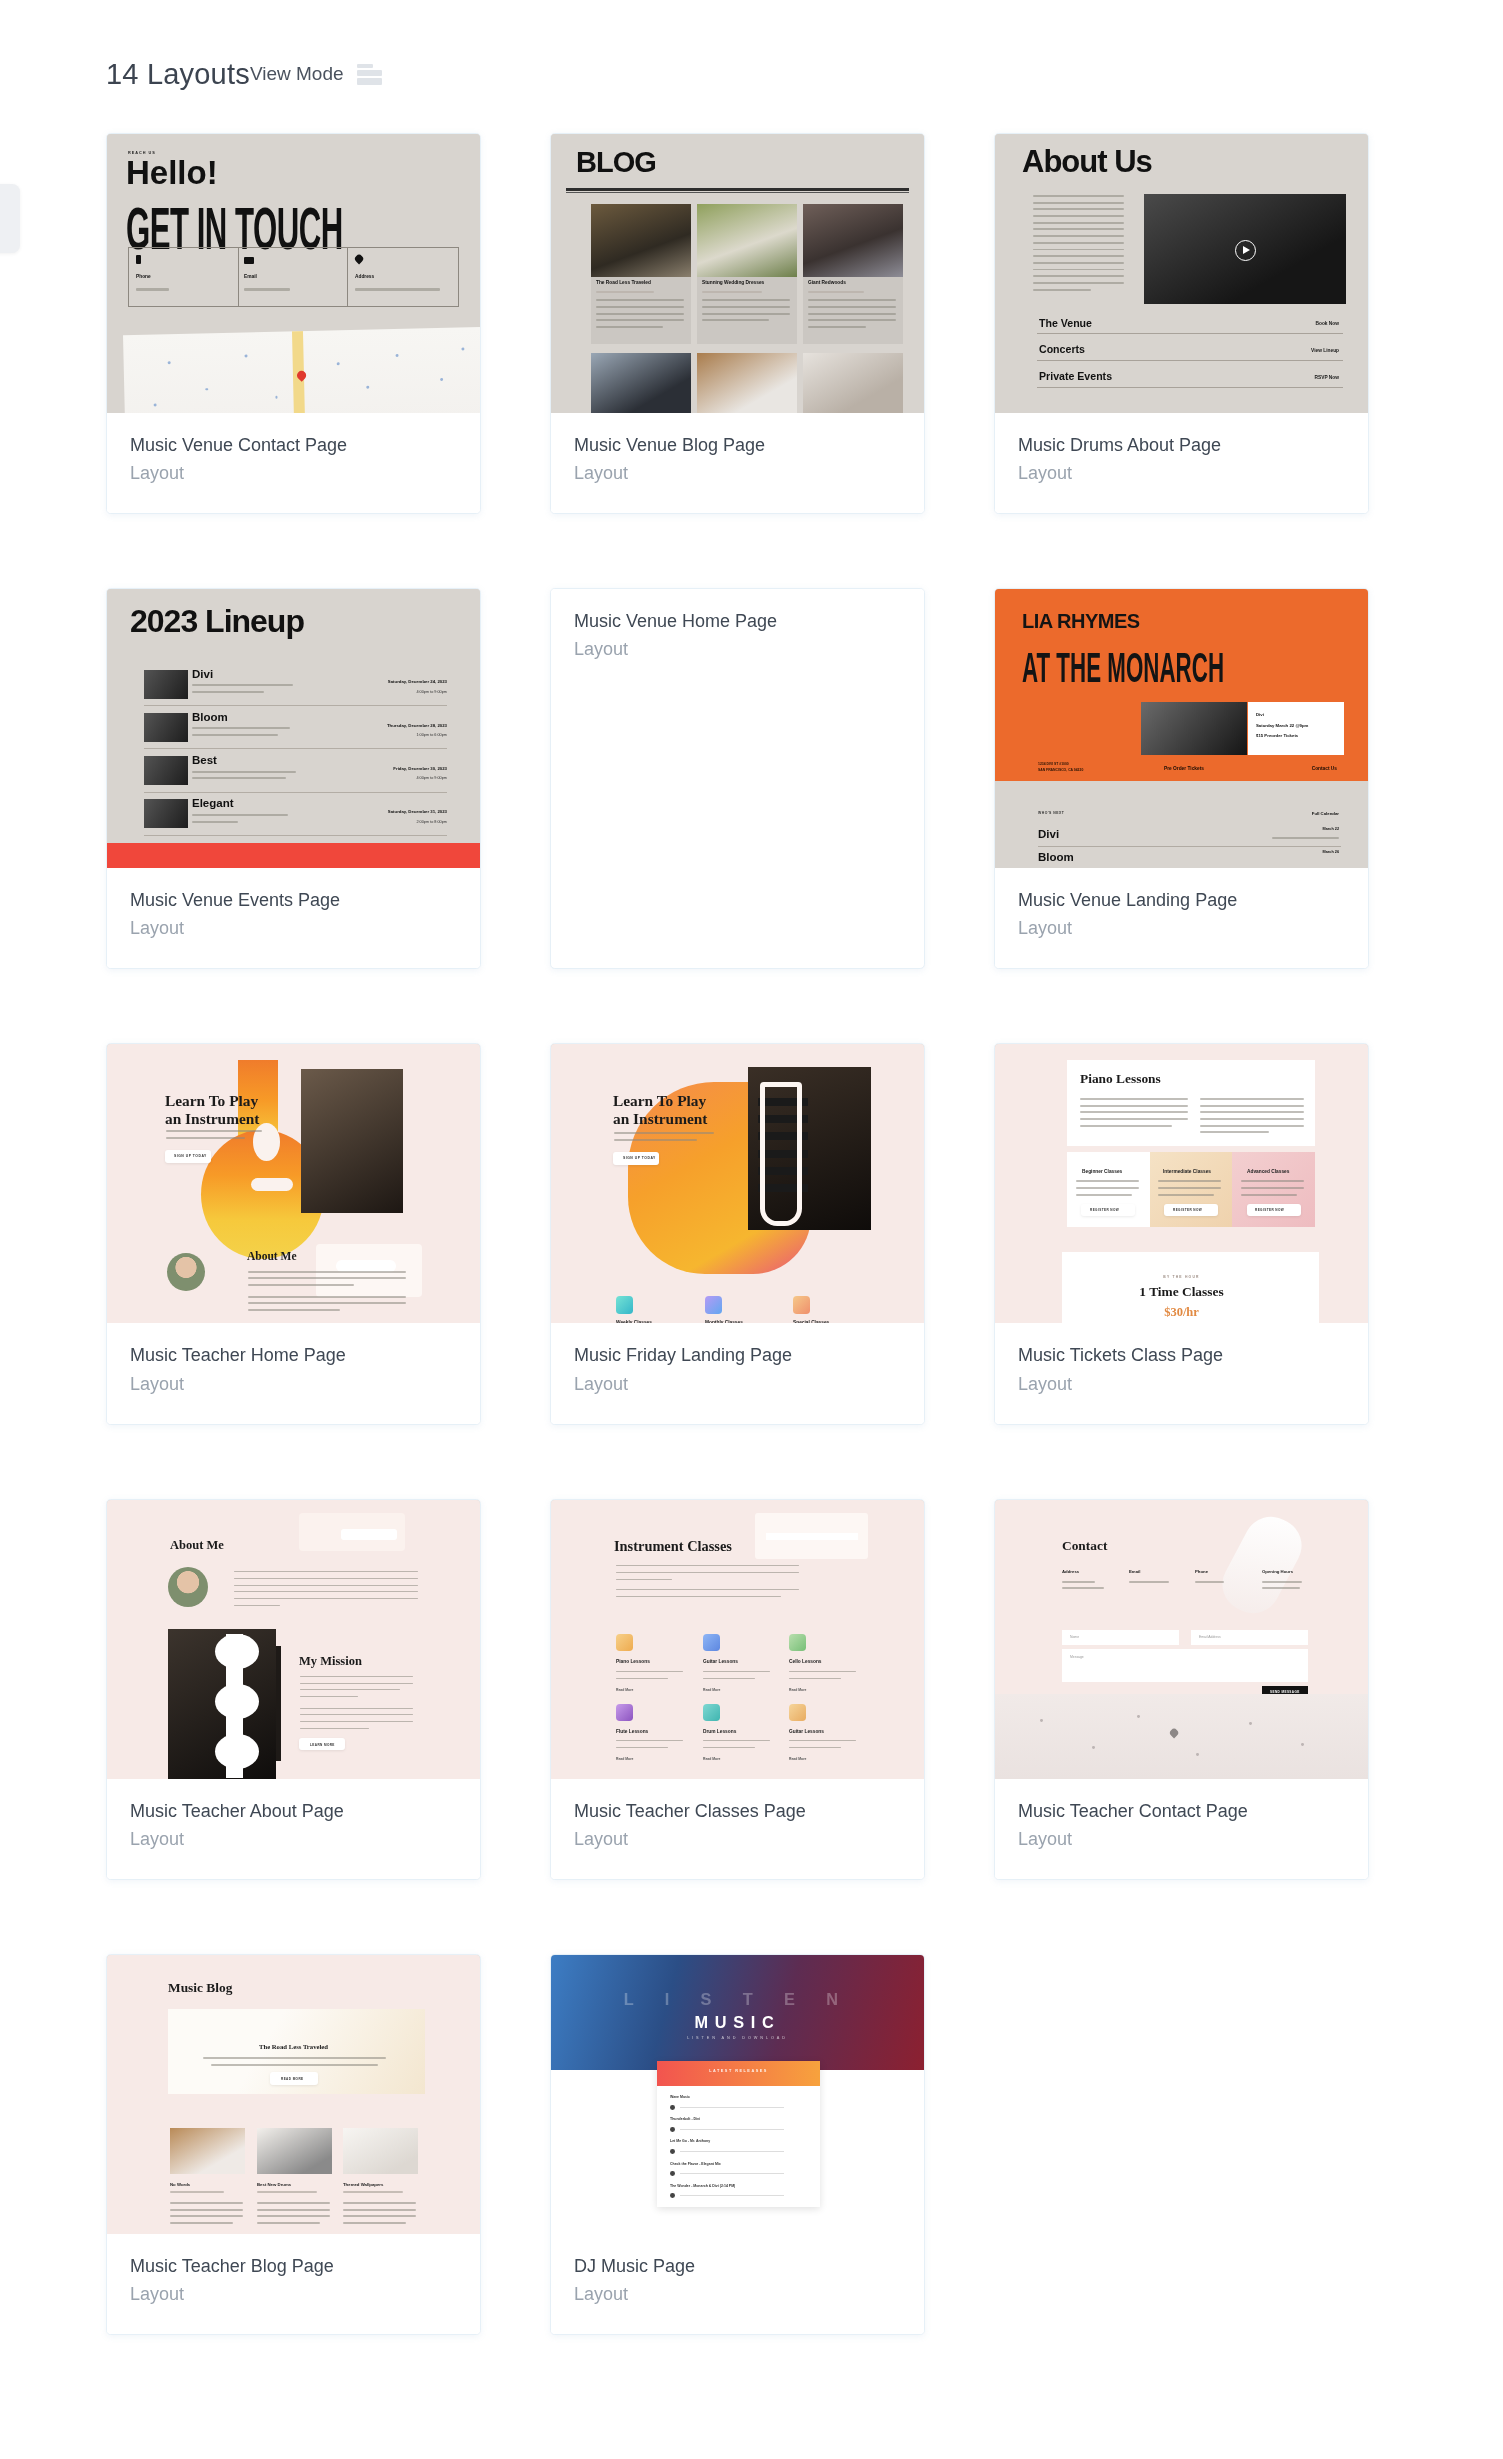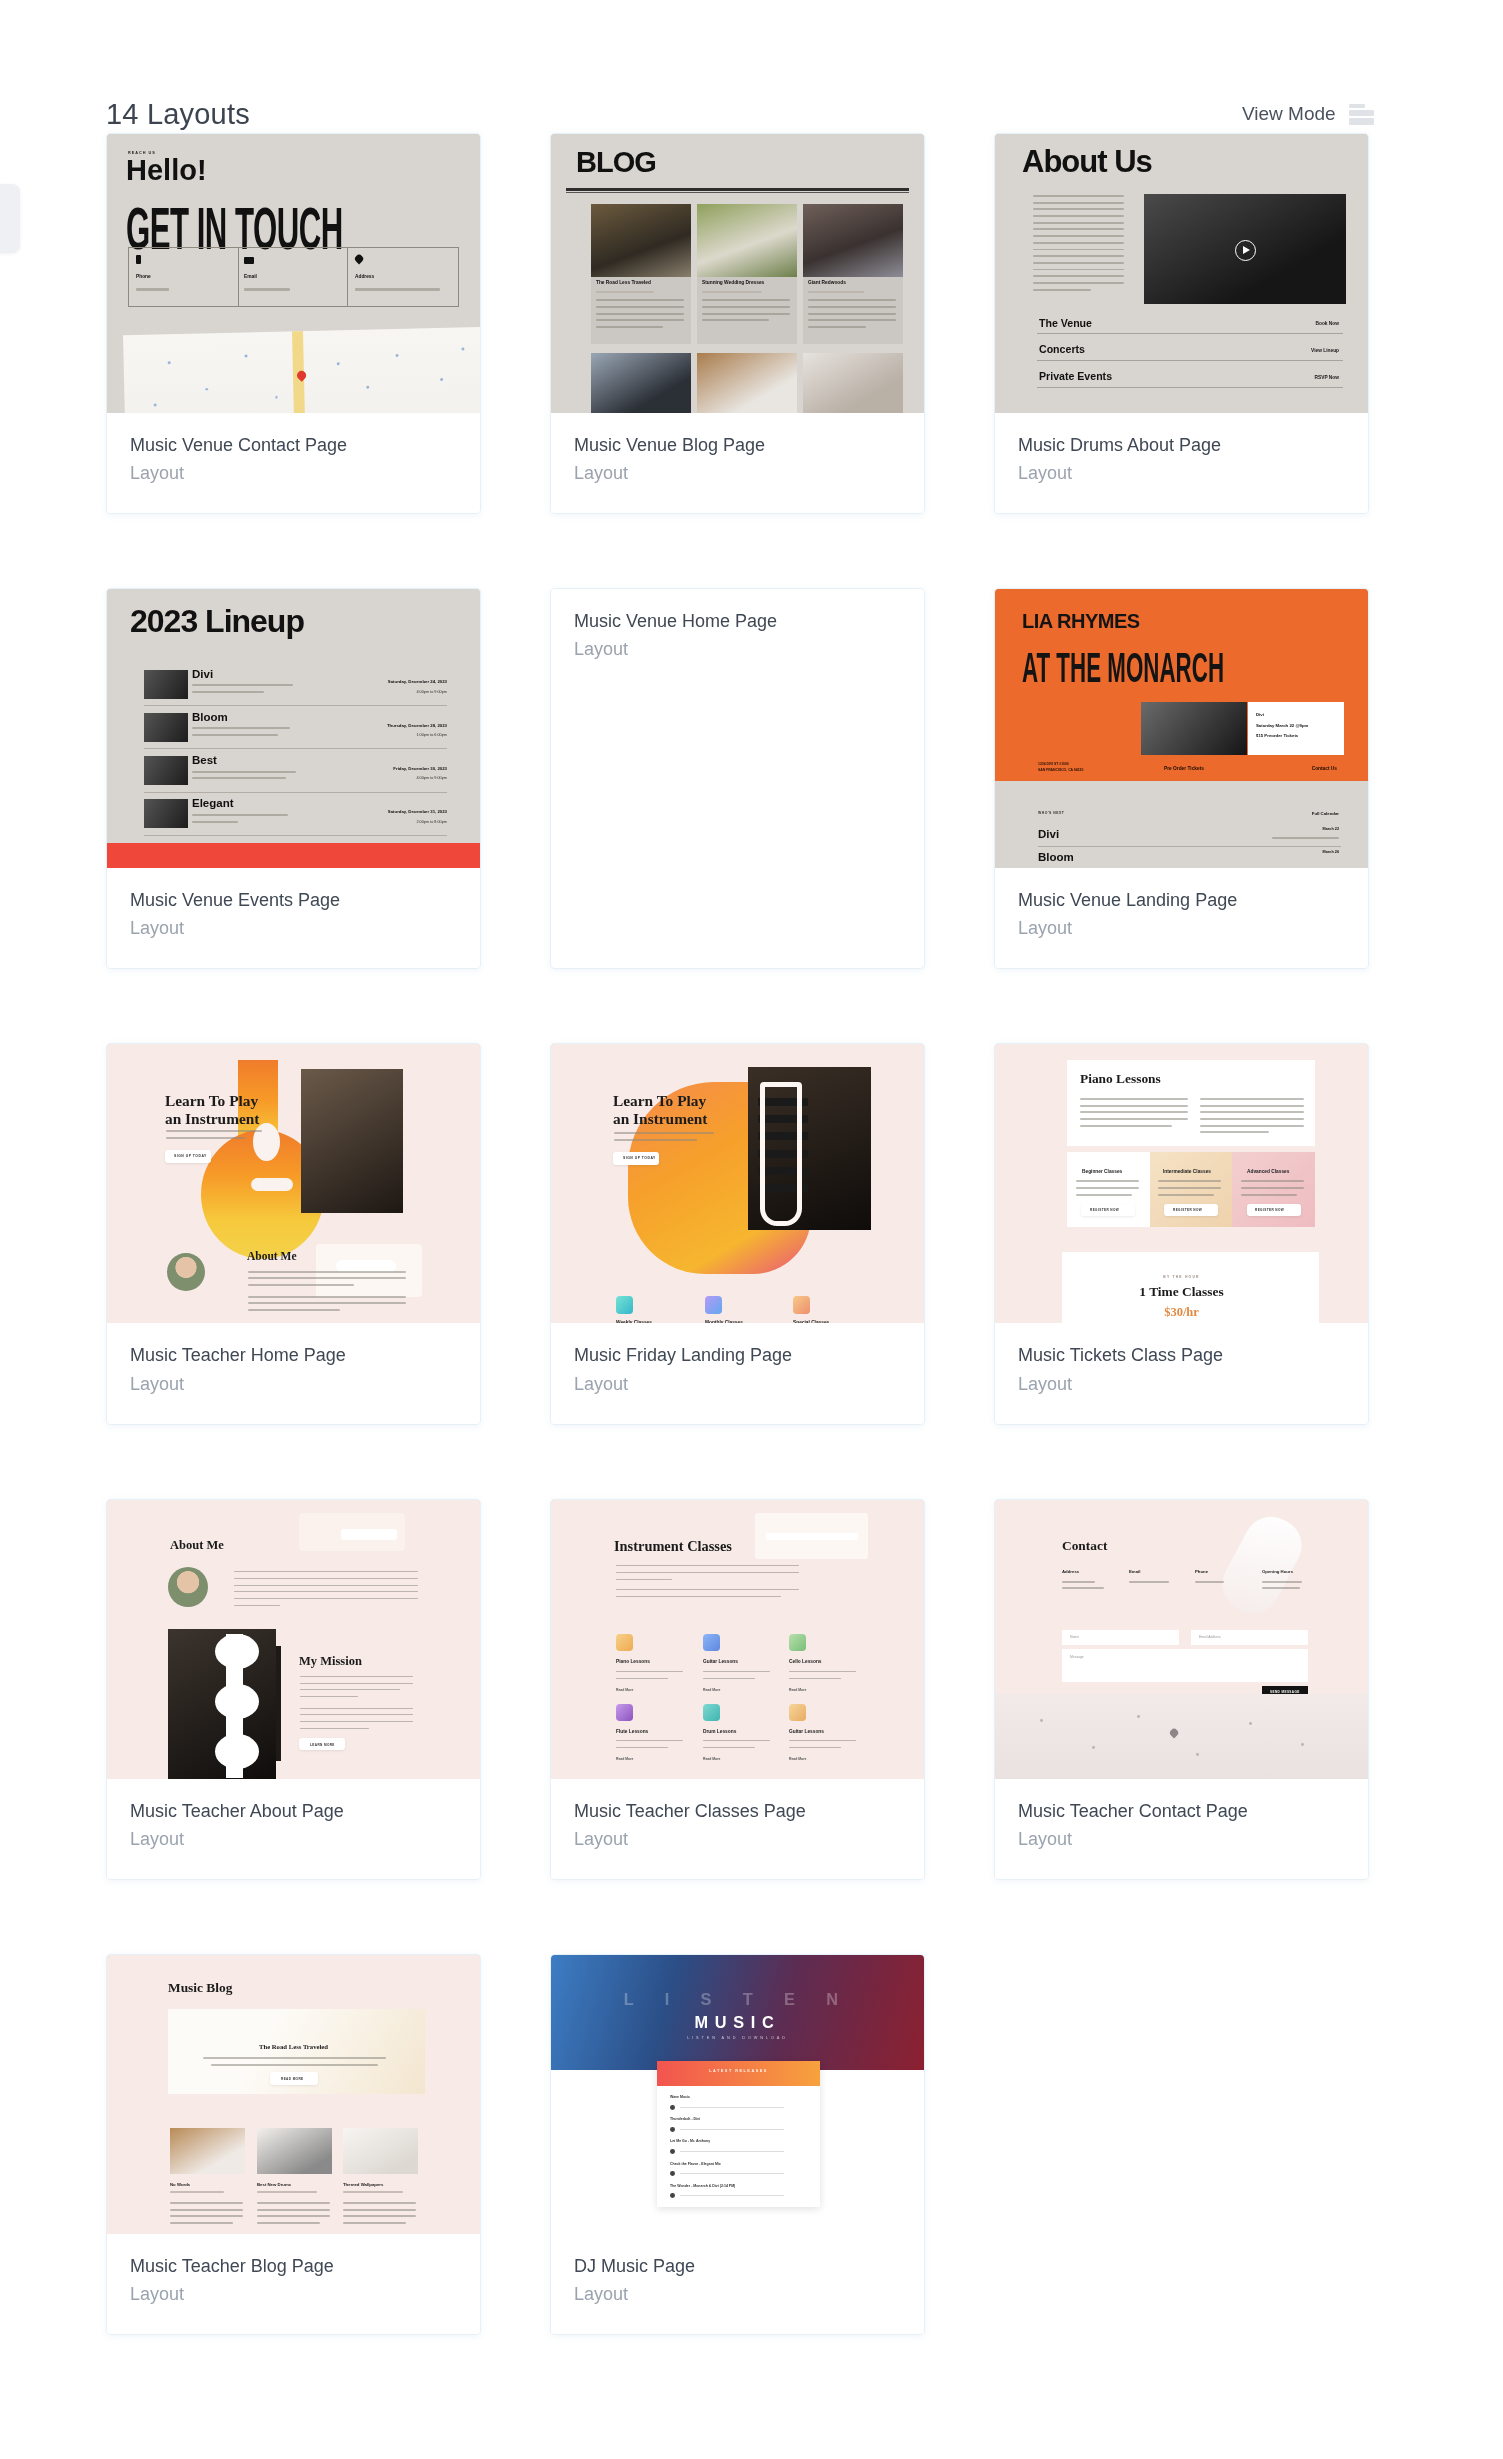--- a/index.html
+++ b/index.html
@@ -18,21 +18,21 @@
     position: absolute; left: -17.3px; top: 184px;
     width: 37px; height: 69px;
     background: #eef0f3; border-radius: 7.7px;
     box-shadow: 0 1px 3.8px rgba(0,0,0,.06);
   }
 
   
   .header {
     position: absolute; left: 106px; top: 53px;
     width: 1268px; height: 42px;
-    display: flex; align-items: center; justify-content: space-between; margin-top: 40px;
+    display: flex; align-items: center; justify-content: flex-start;
   }
   .page-title {
     font-size: 29px; font-weight: 400; color: #3c4450;
     letter-spacing: 0.2px;
   }
   .view-mode { display: flex; align-items: center; gap: 13.4px; }
   .view-mode-label { font-size: 19px; color: #4a525e; }
   .vm-icon { width: 25px; height: 21px; position: relative; display:block; }
   .vm-icon i {
     position:absolute; left:0; background:#dfe3e8; display:block; border-radius:1px;
@@ -214,21 +214,21 @@
         </span>
     </div>
   </div>
 
   <div class="grid">
 
     <div class="card">
       <div class="thumb">
         <div class="bg-grey"></div>
         <div class="pad" style="left:21px;top:17.3px;font-size:3.8px;font-weight:bold;letter-spacing:1px;color:#222;">REACH US</div>
-        <div class="pad hdl" style="left:19px;top:23px;font-size:29px;">Hello!</div>
+        <div class="pad hdl" style="left:19px;top:23px;font-size:33px;">Hello!</div>
         <div class="pad" style="left:19px;top:60px;width:346px;">
           <div class="cond" style="font-size:60px;letter-spacing:-1px;">GET IN TOUCH</div>
         </div>
         <div class="c1-box" style="left:21px;top:113px;width:331px;height:60px;"></div>
         <div class="c1-box" style="left:131px;top:113px;width:0;height:60px;border-left:1px solid #8d8880;border-right:0;border-top:0;border-bottom:0;"></div>
         <div class="c1-box" style="left:240px;top:113px;width:0;height:60px;border-left:1px solid #8d8880;border-right:0;border-top:0;border-bottom:0;"></div>
         <div class="box" style="left:29px;top:121px;width:4.8px;height:8.6px;background:#111;border-radius:1px;"></div>
         <div class="box" style="left:137px;top:123px;width:9.6px;height:6.7px;background:#111;border-radius:1px;"></div>
         <div class="box" style="left:248px;top:121px;width:7.7px;height:7.7px;background:#111;border-radius:50% 50% 50% 0;transform:rotate(-45deg);"></div>
         <div class="pad" style="left:29px;top:140px;font-size:4.8px;font-weight:bold;color:#111;">Phone</div>

